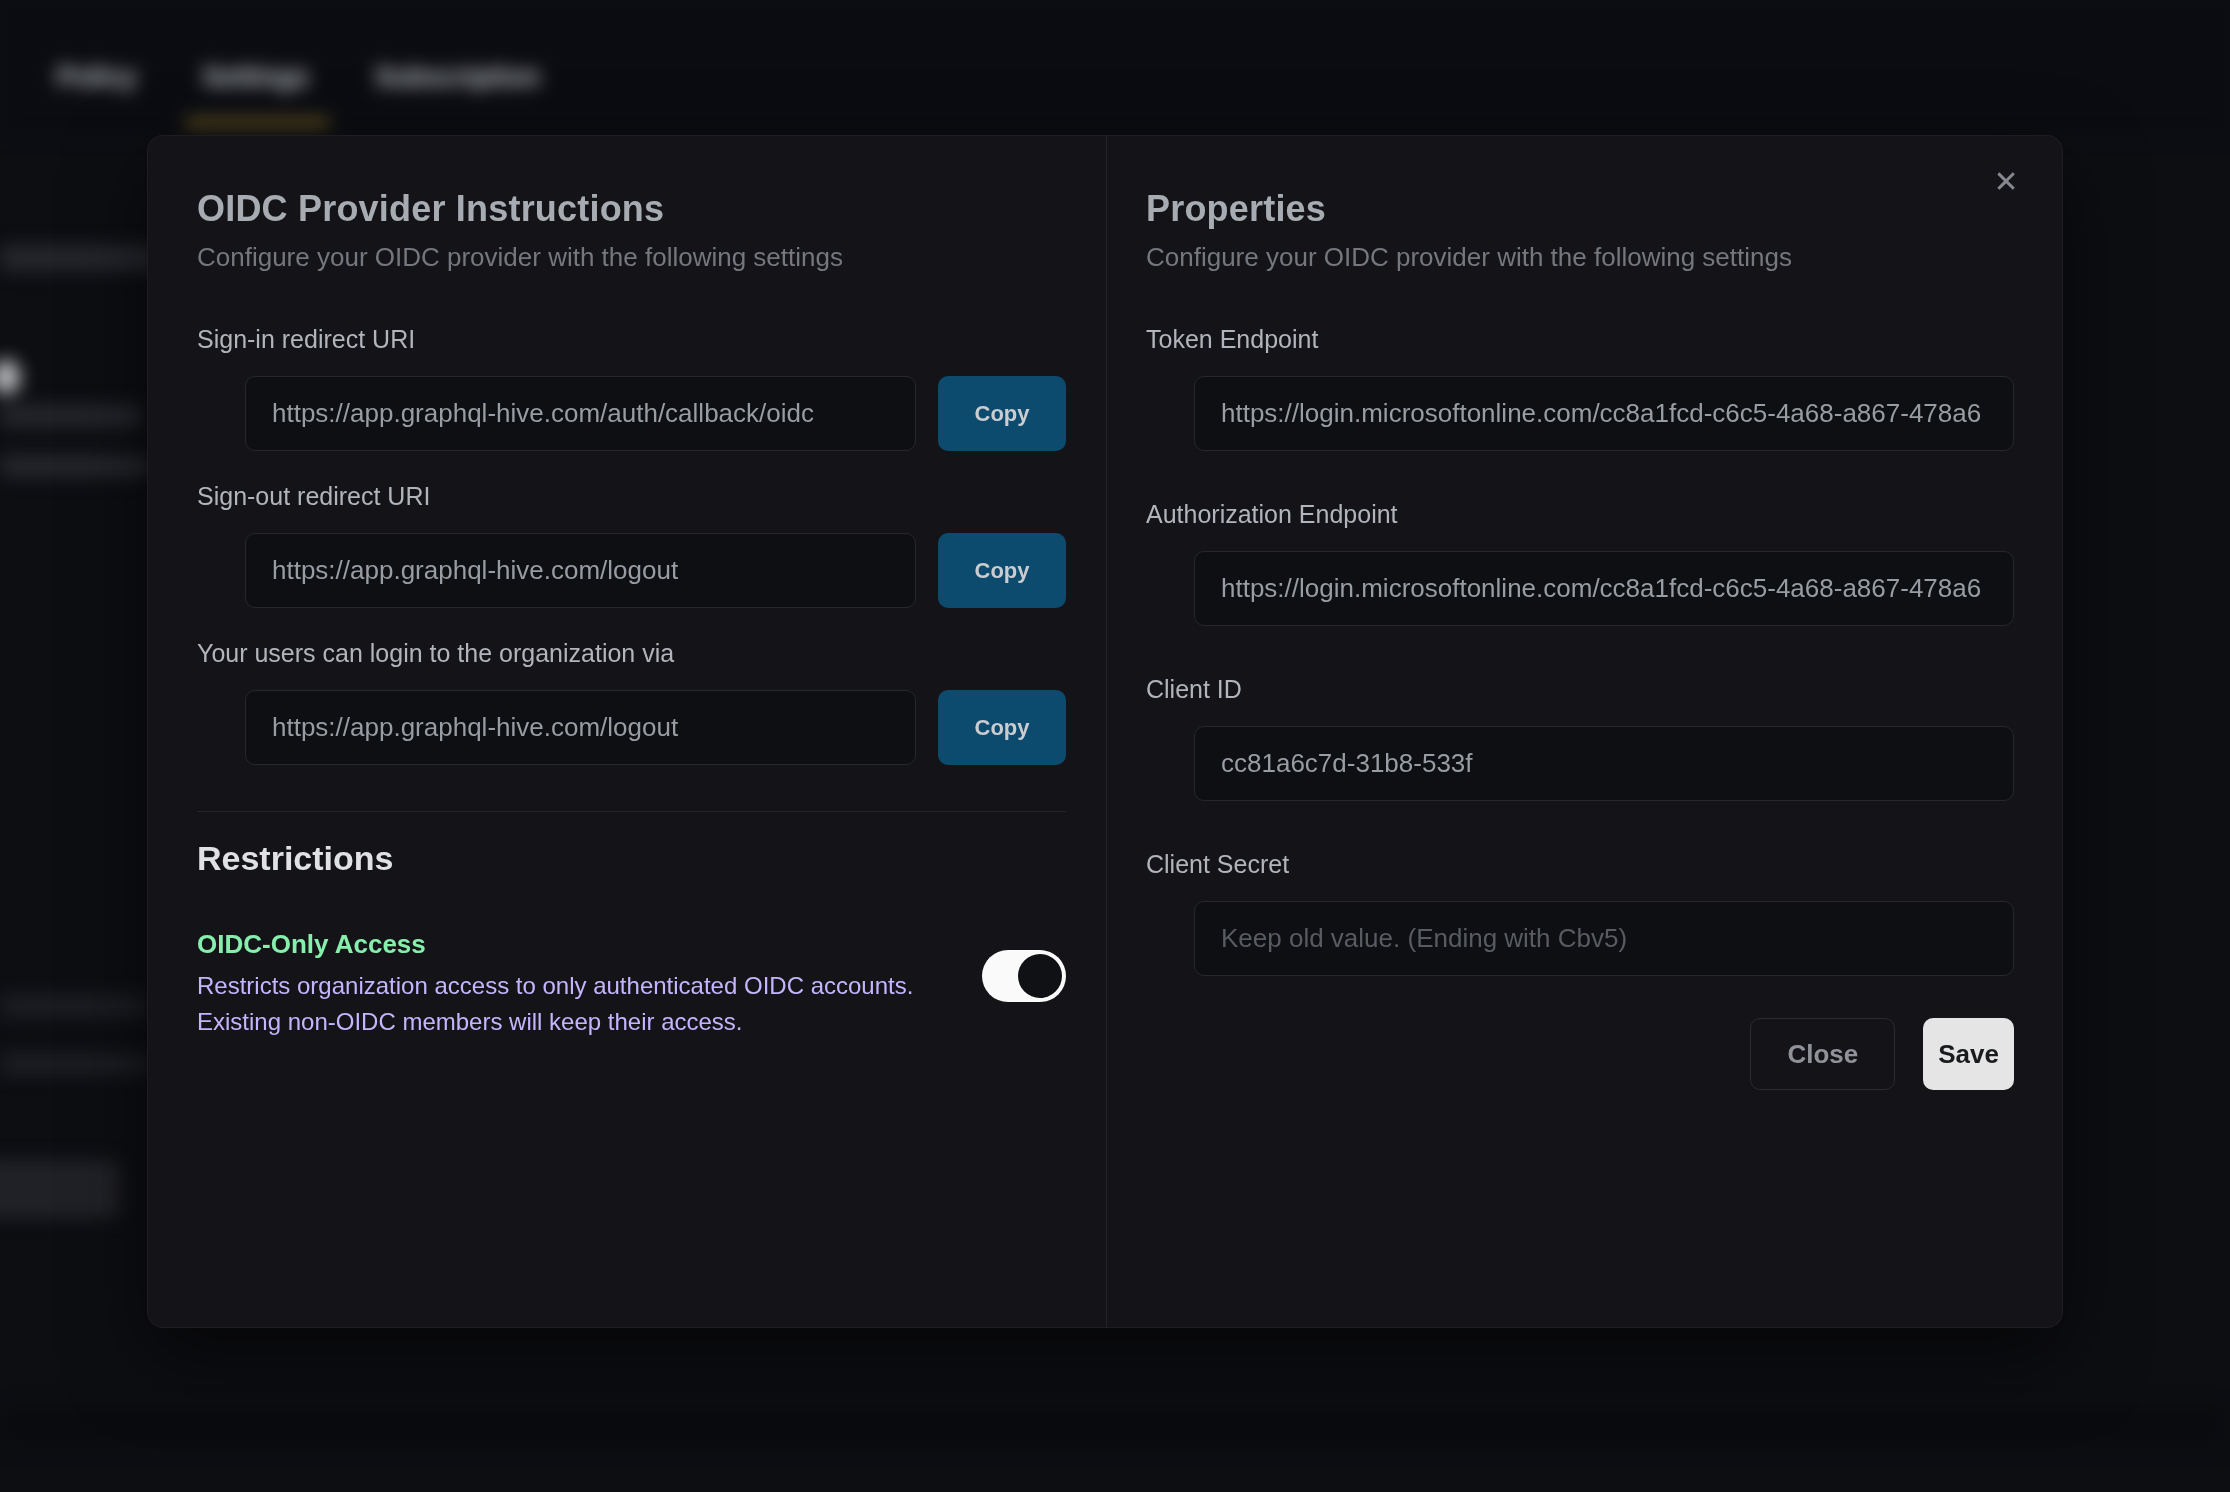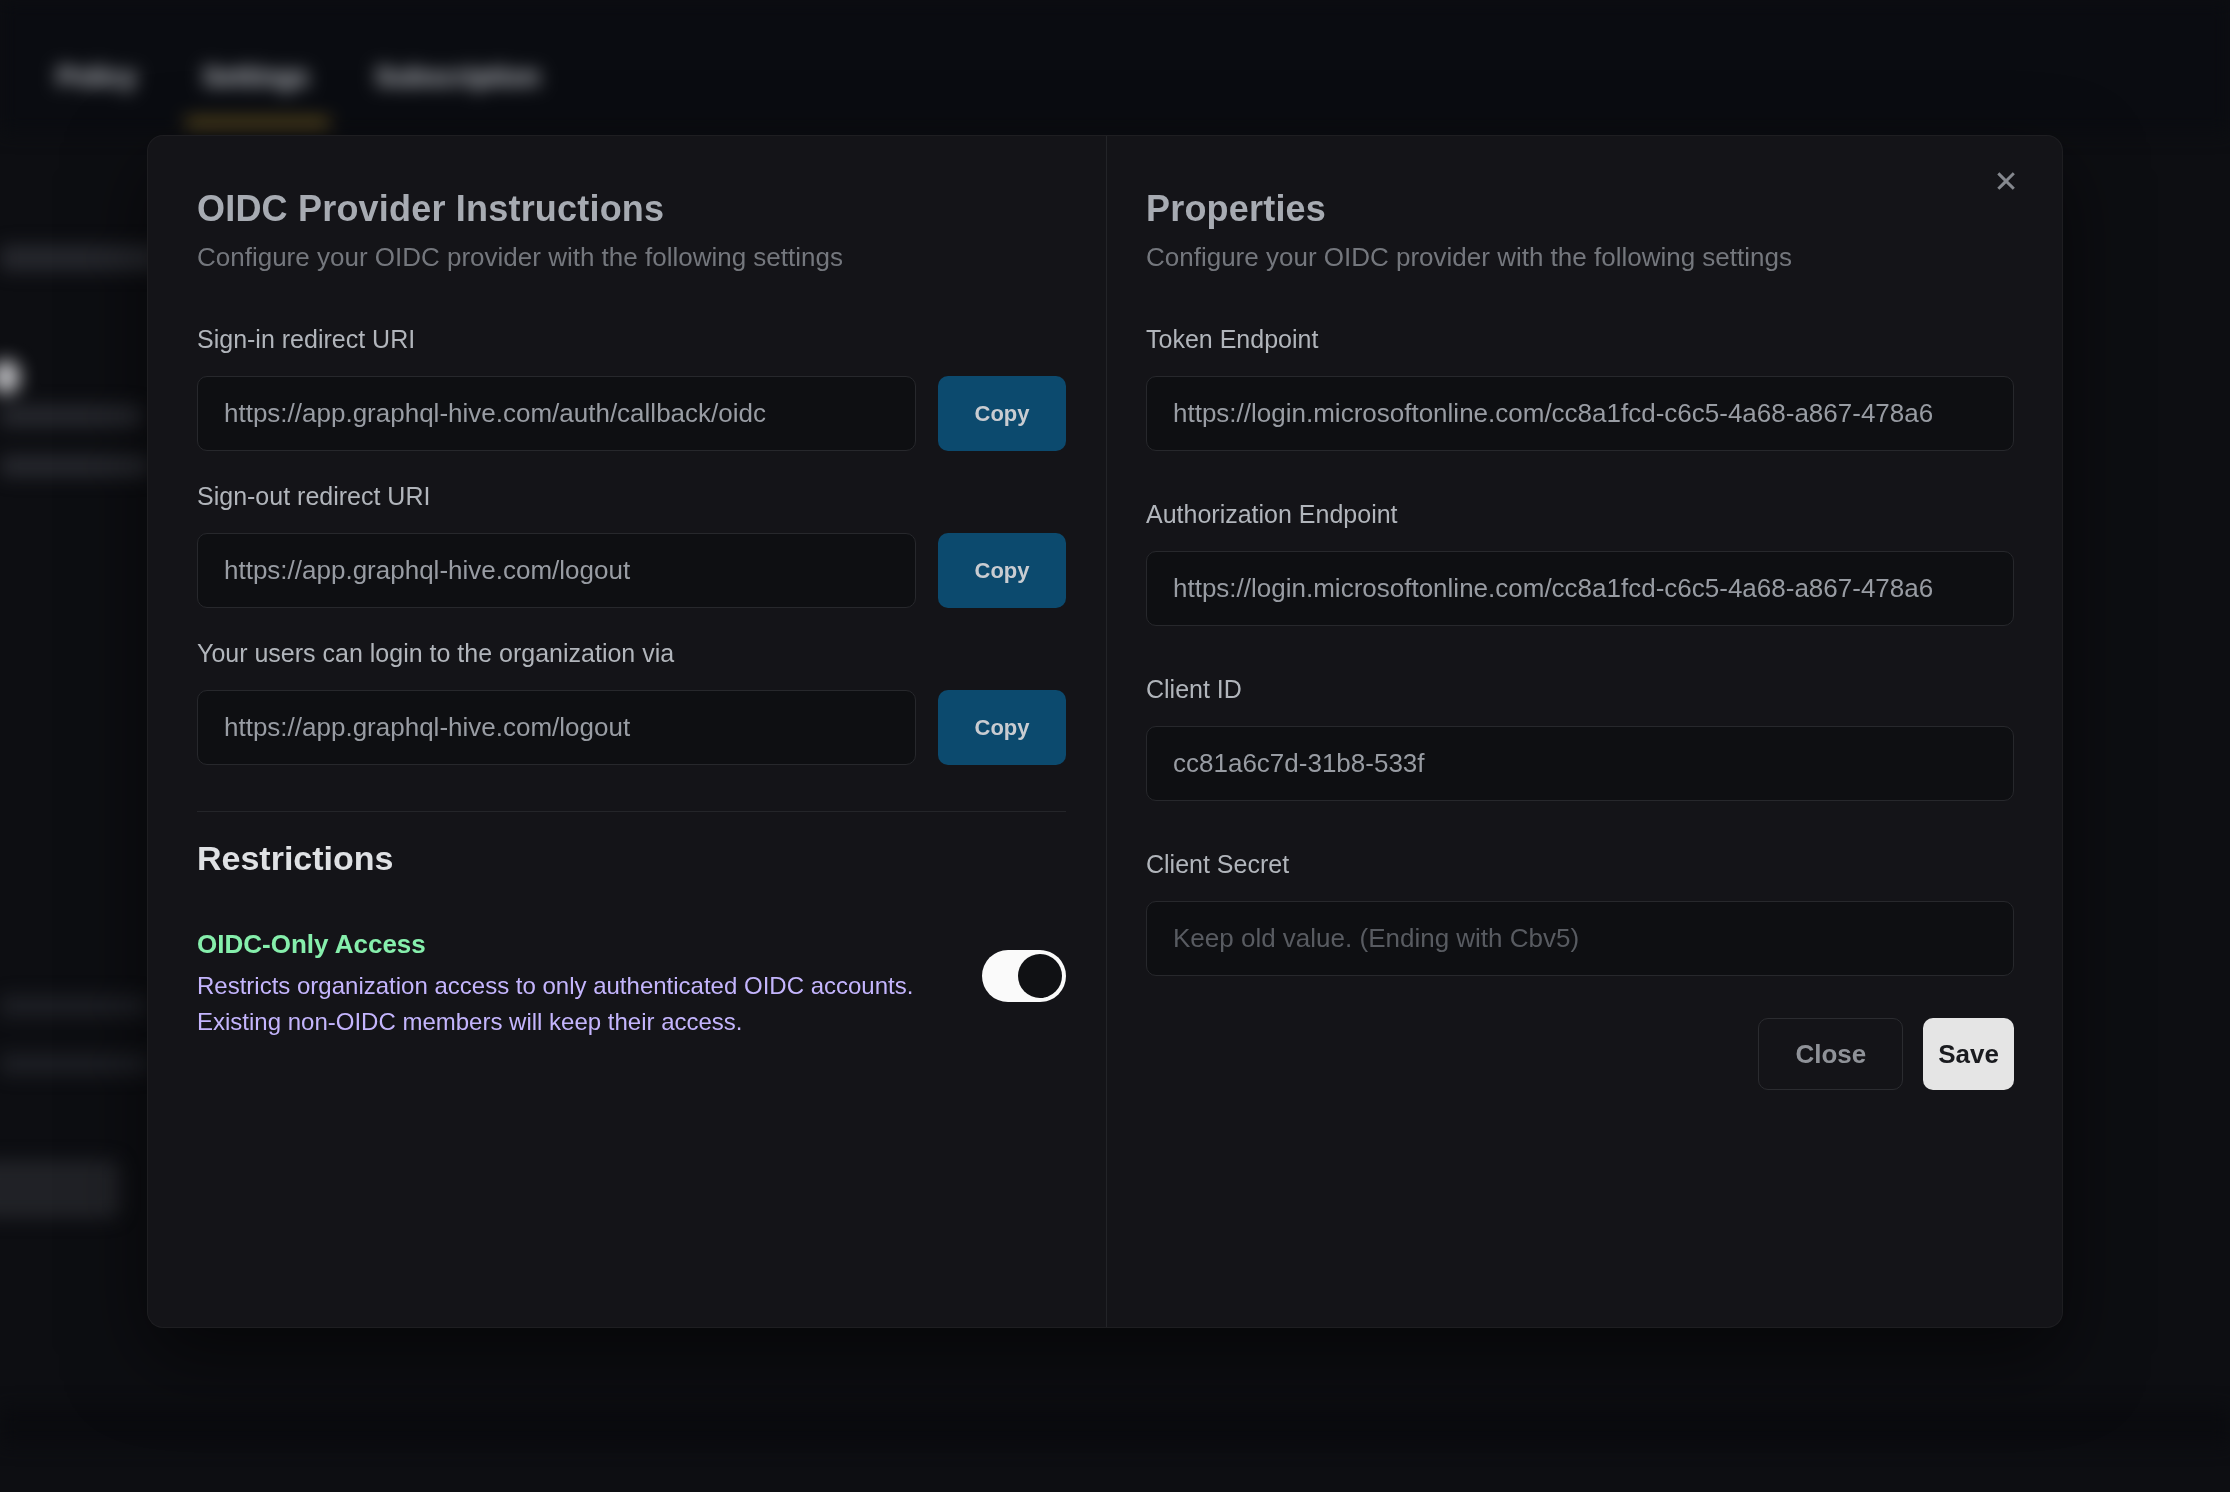--- a/index.html
+++ b/index.html
@@ -36,21 +36,21 @@
   .dlg-sub{font-size:26px;color:#74777d;margin-top:12px;line-height:30px;}
 
   .field-group{margin-top:30px;}
   .field-group.first{margin-top:52px;}
   .field-label{font-size:25px;color:#b1b5bb;line-height:30px;}
   .input-row{display:flex;gap:22px;margin-top:22px;}
   .text-input{
     flex:1;height:75px;box-sizing:border-box;
     background:#0e0f12;border:1px solid #27282c;border-radius:10px;
     color:#989ca3;font-size:26px;font-family:"Liberation Sans",sans-serif;
-    padding:0 26px;outline:none;white-space:nowrap;overflow:hidden;
+    padding:0 26px;outline:none;white-space:nowrap;overflow:hidden;margin-left:48px;
   }
   .text-input::placeholder{color:#585b61;}
   .copy-btn{
     width:128px;height:75px;border:none;border-radius:10px;
     background:#0c4a6e;color:#c9ccd1;font-size:22px;font-weight:600;
     font-family:Liberation Sans, sans-serif;cursor:pointer;
   }
 
   .divider-h{height:1px;background:#242529;margin-top:46px;}
   .section-title{font-size:34px;font-weight:700;color:#dfe1e4;margin-top:26px;line-height:40px;}
@@ -67,21 +67,21 @@
     position:absolute;right:4px;top:4px;width:44px;height:44px;border-radius:50%;
     background:#101114;
   }
 
   .close-x{
     position:absolute;top:26px;right:36px;width:40px;height:40px;
     background:none;border:none;color:#85888e;font-size:30px;line-height:40px;
     text-align:center;cursor:pointer;padding:0;font-family:"Liberation Sans",sans-serif;
   }
 
-  .actions-row{display:flex;justify-content:flex-end;gap:20px;margin-top:42px;}
+  .actions-row{display:flex;justify-content:flex-end;gap:28px;margin-top:42px;}
   .btn{height:72px;border-radius:10px;font-size:26px;font-weight:600;cursor:pointer;
        font-family:"Liberation Sans",sans-serif;}
   .btn-close{background:transparent;border:1px solid #2b2c30;color:#8f9298;padding:0 36px;}
   .btn-save{background:#e5e5e5;border:none;color:#1a1b1f;padding:0 15px;}
 </style>
 </head>
 <body>
 
 <div class="bg-layer">
   <div class="topbar"></div>

